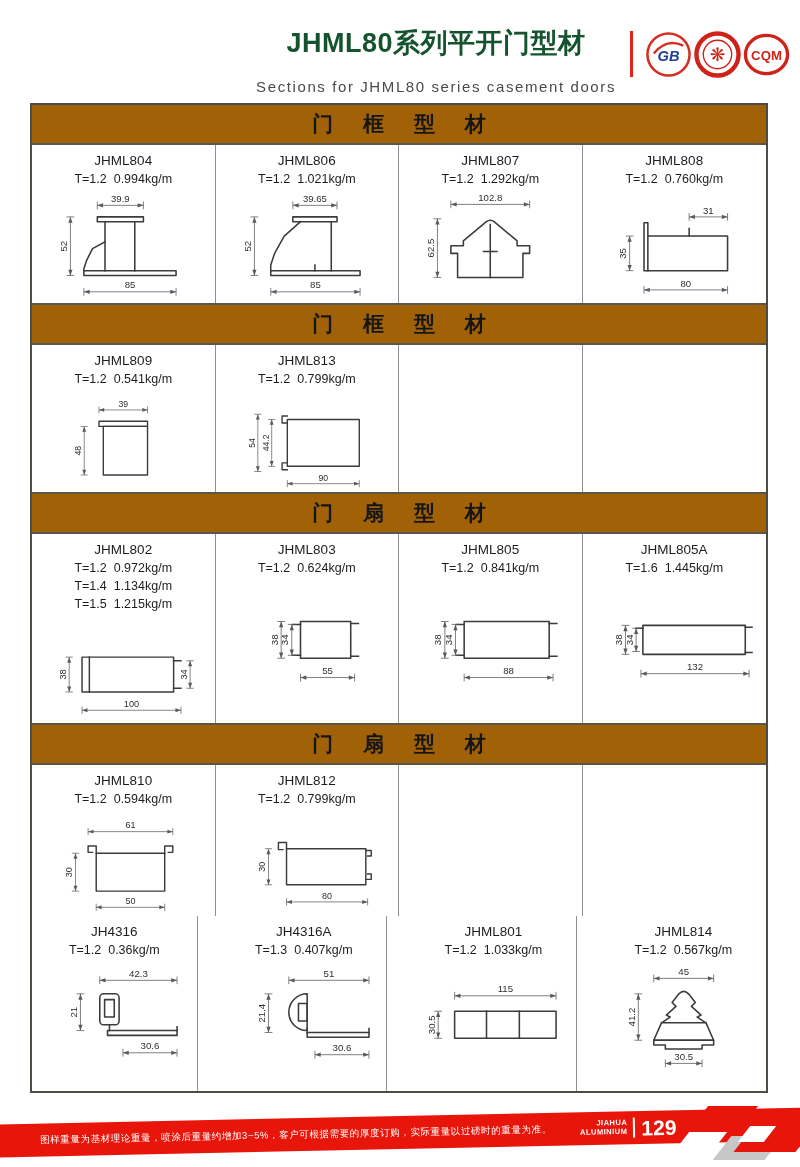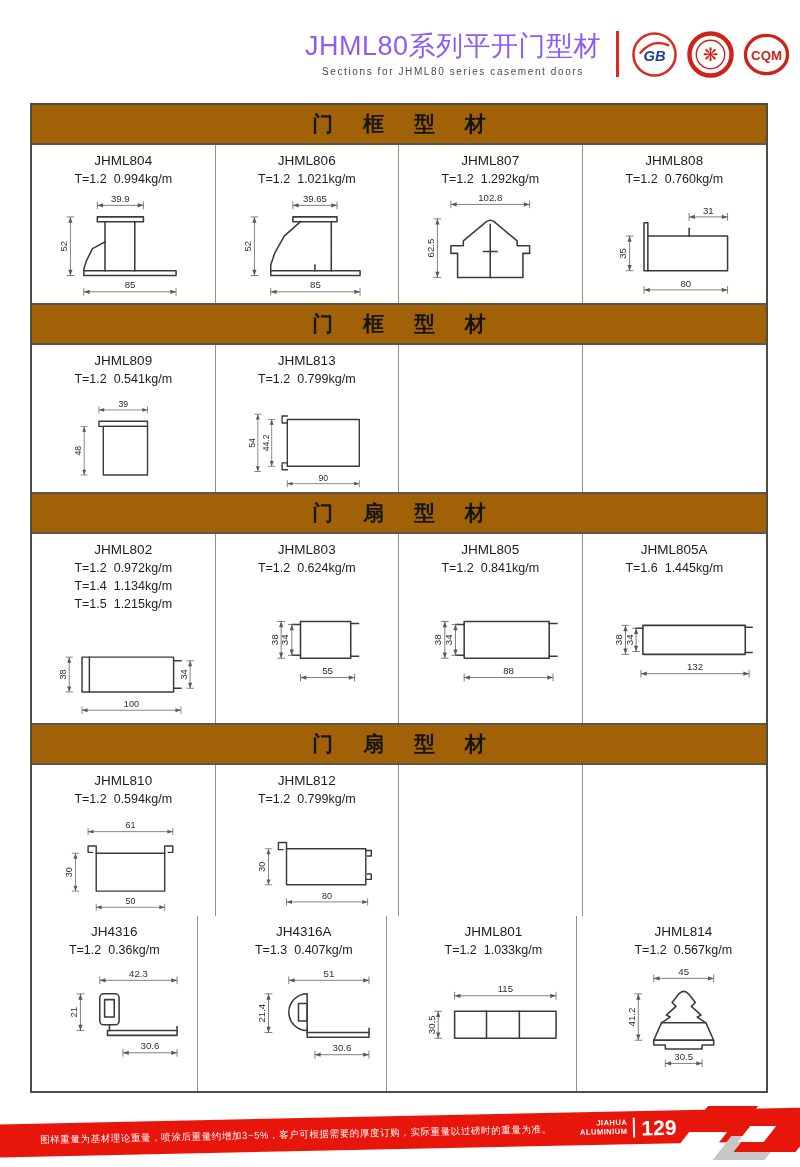--- a/index.html
+++ b/index.html
@@ -3,24 +3,24 @@
 <meta charset="utf-8">
 <style>
   html,body{margin:0;padding:0;background:#fff;}
   body{width:800px;height:1167px;position:relative;overflow:hidden;
        font-family:"Liberation Sans",sans-serif;color:#222;}
 
   
   .hdr{position:absolute;top:22px;left:0;width:790px;height:64px;
        display:flex;justify-content:flex-end;align-items:center;}
   .title-block{display:flex;flex-direction:column;align-items:center;margin-right:14px;}
-  .title-block h1{margin:1px;font-size:27px;font-weight:normal;color:#8b5cf6;letter-spacing:.5px;line-height:1.1;}
-  .subtitle{font-size:10px;color:#4a4a4a;letter-spacing:1.6px;margin-top:3px;}
+  .title-block h1{margin:16px;font-size:27px;font-weight:bold;color:#14532d;letter-spacing:.5px;line-height:1.1;}
+  .subtitle{font-size:15px;color:#4a4a4a;letter-spacing:1.6px;margin-top:3px;}
   .hdr-divider{width:3px;height:46px;background:#e0251b;margin-right:12px;}
-  .logos{display:flex;gap:9px;align-items:center;}
+  .logos{display:flex;gap:2px;align-items:center;}
   .logo{width:47px;height:47px;display:block;}
 
   
   .catalog{position:absolute;left:30px;top:103px;width:738px;border:2px solid #4f4c44;box-sizing:border-box;}
   .section-header{height:38px;background:#a16207;border-top:2px solid #5a564c;border-bottom:2px solid #5a564c;
       display:flex;align-items:center;justify-content:center;
       font-size:21px;font-weight:bold;color:#151515;letter-spacing:12px;text-indent:12px;}
   .catalog .section-header:first-child{border-top:none;}
   .row{display:flex;width:100%;}
   .cell{width:25%;box-sizing:border-box;border-right:1px solid #909090;

